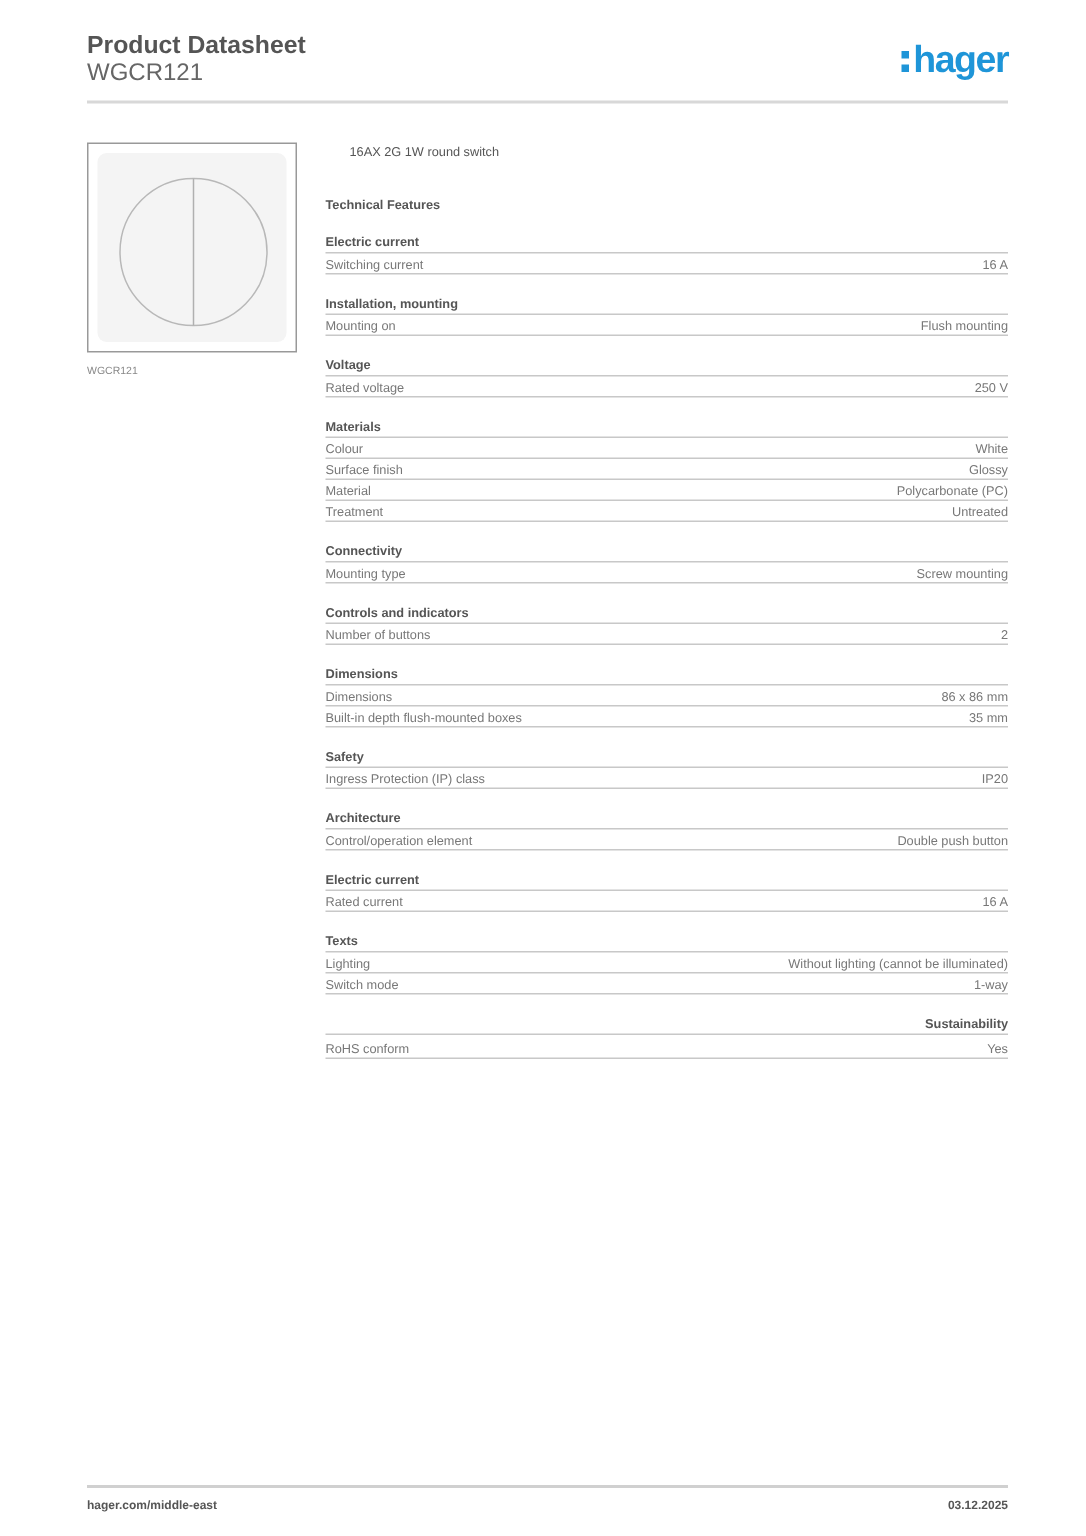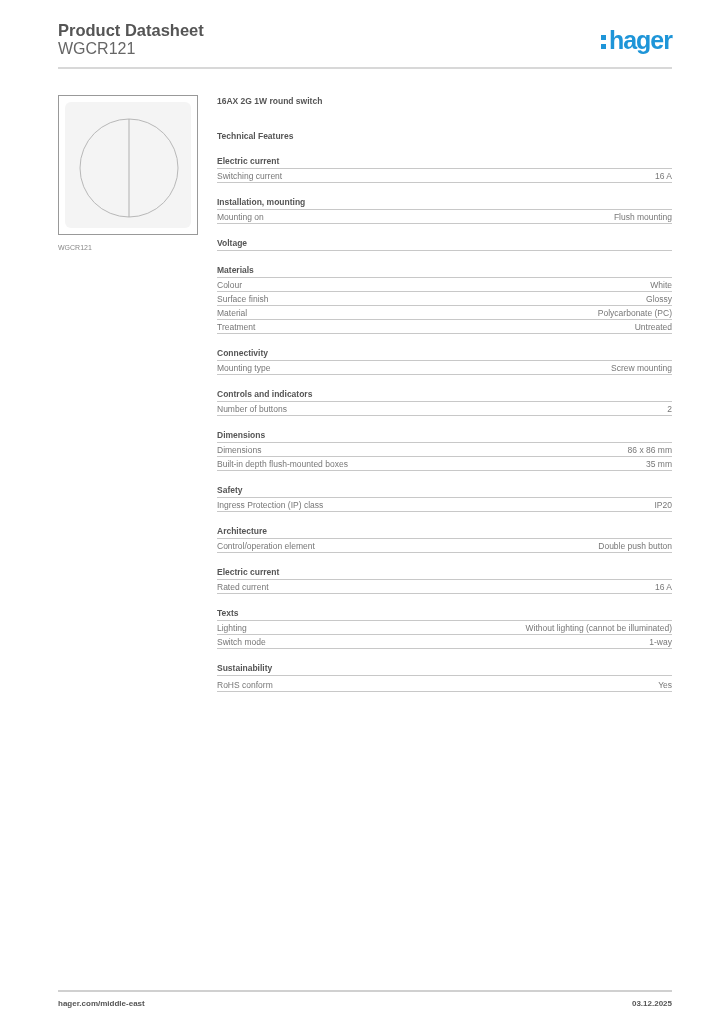--- a/index.html
+++ b/index.html
@@ -15,21 +15,21 @@
           background: #1e95d8; }
   .logo .colon::before { top: -14px; }
   .logo .colon::after { top: -5px; }
   .top-rule { position: absolute; left: 58px; right: 52px; top: 67px; height: 2px; background: #d8d8d8; }
   .image-box { position: absolute; left: 58px; top: 95px; width: 140px; height: 140px;
                border: 1px solid #999; box-sizing: border-box; background: #fff; }
   .image-inner { position: absolute; left: 6px; top: 6px; right: 6px; bottom: 6px;
                  background: #f4f4f4; border-radius: 6px; }
   .image-caption { position: absolute; left: 58px; top: 244px; font-size: 7px; color: #888; }
   .specs { position: absolute; left: 217px; top: 95px; width: 455px; }
-  .product-name { font-size: 8.5px; font-weight: bold; color: #555; height: 12px; line-height: 12px; }
+  .product-name { font-size: 8.5px; font-weight: normal; color: #555; height: 12px; line-height: 12px; margin-left: 16px; }
   .tech-heading { font-size: 8.5px; font-weight: bold; color: #555; margin-top: 23px; line-height: 12px; }
   .group { margin-top: 13px; }
   .group-title { font-size: 8.5px; font-weight: bold; color: #555; line-height: 12px;
                  border-bottom: 1.5px solid #c8c8c8; padding-bottom: 1px; }
   .row { display: flex; justify-content: space-between; font-size: 8.5px; color: #777;
          line-height: 12.5px; border-bottom: 1.5px solid #c8c8c8; padding-top: 0.5px; }
   .row .label { }
   .row .value { }
   .bottom-rule { position: absolute; left: 58px; right: 52px; top: 990px; height: 1.5px; background: #d0d0d0; }
   .footer { position: absolute; left: 58px; right: 52px; top: 999px; font-size: 8px; display: flex;
@@ -75,20 +75,24 @@
   <div class="group">
     <div class="group-title">Installation, mounting</div>
     <div class="row">
         <span class="label">Mounting on</span>
         <span class="value">Flush mounting</span>
       </div>
   </div>
 
   <div class="group">
     <div class="group-title">Voltage</div>
+    <div class="row">
+        <span class="label">Rated voltage</span>
+        <span class="value">250 V</span>
+      </div>
   </div>
 
   <div class="group">
     <div class="group-title">Materials</div>
     <div class="row">
         <span class="label">Colour</span>
         <span class="value">White</span>
       </div>
     <div class="row">
         <span class="label">Surface finish</span>
@@ -162,21 +166,21 @@
         <span class="label">Lighting</span>
         <span class="value">Without lighting (cannot be illuminated)</span>
       </div>
     <div class="row">
         <span class="label">Switch mode</span>
         <span class="value">1-way</span>
       </div>
   </div>
 
   <div class="group">
-    <div class="group-title" style="margin-bottom:2px;">Sustainability</div>
+    <div class="group-title" style="margin-bottom:2px;text-align:right;">Sustainability</div>
     <div class="row">
         <span class="label">RoHS conform</span>
         <span class="value">Yes</span>
       </div>
   </div>
 </div>
 
 <div class="bottom-rule"></div>
 <div class="footer">
   <span class="site">hager.com/middle-east</span>

